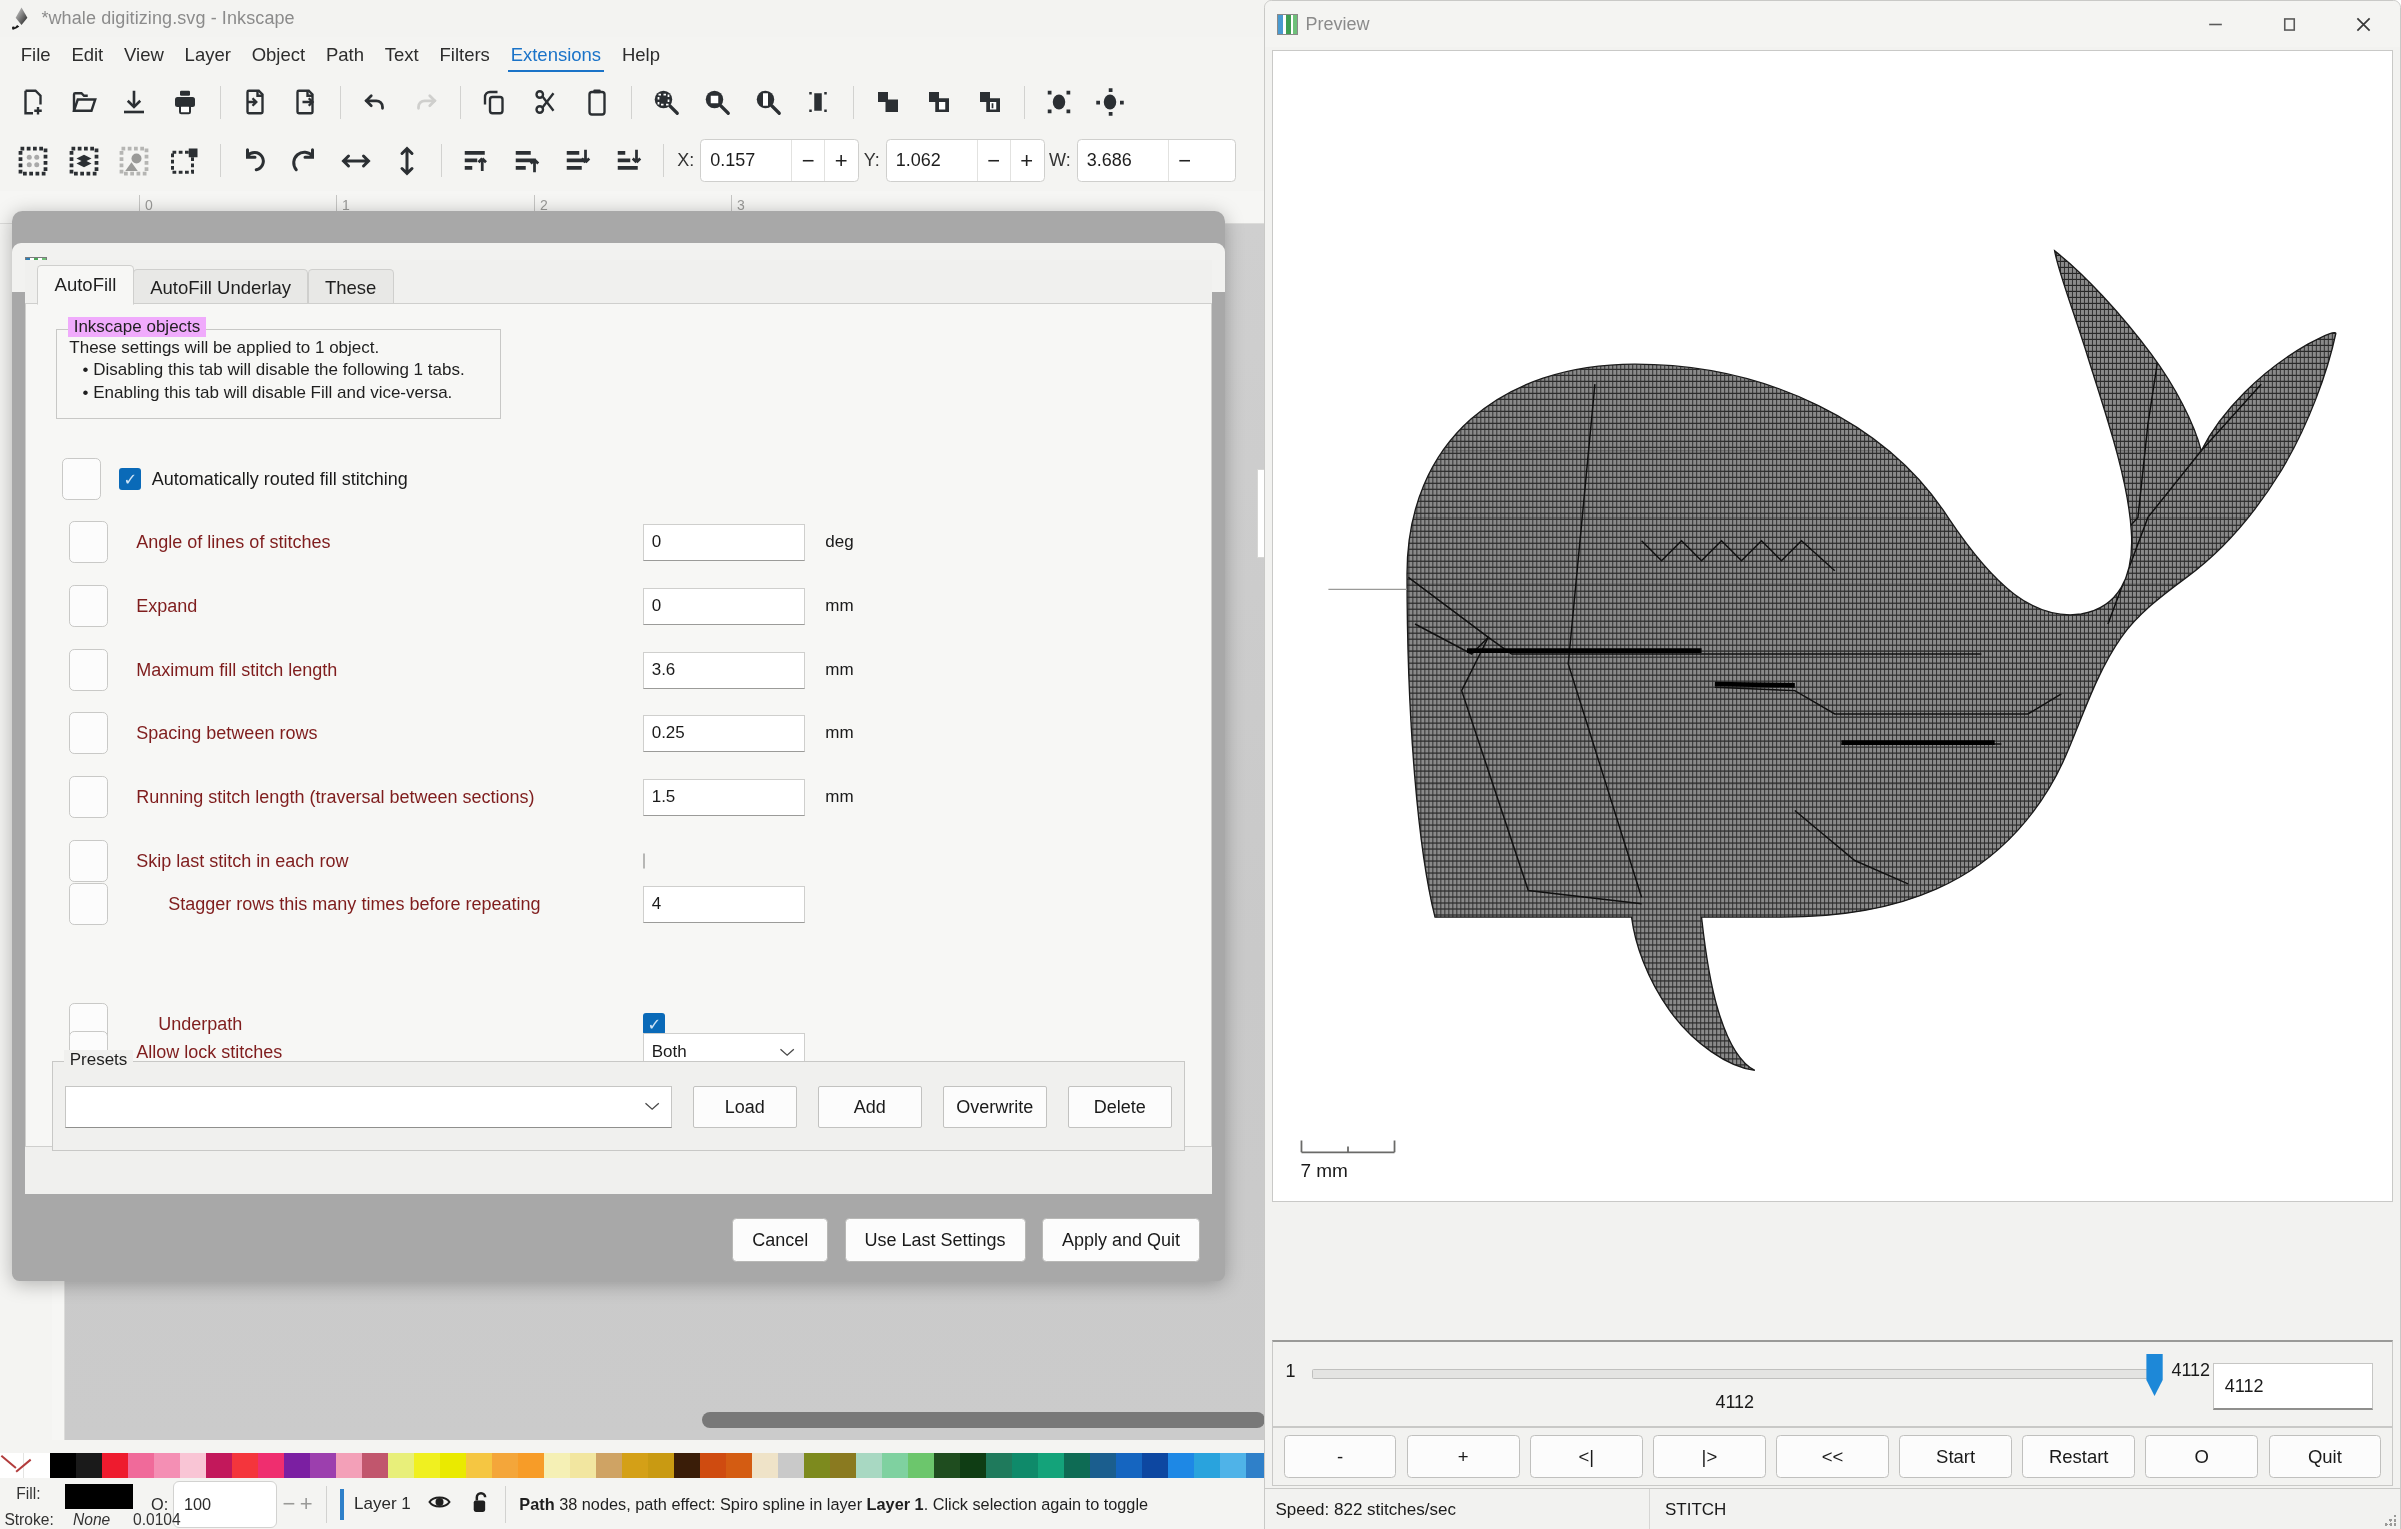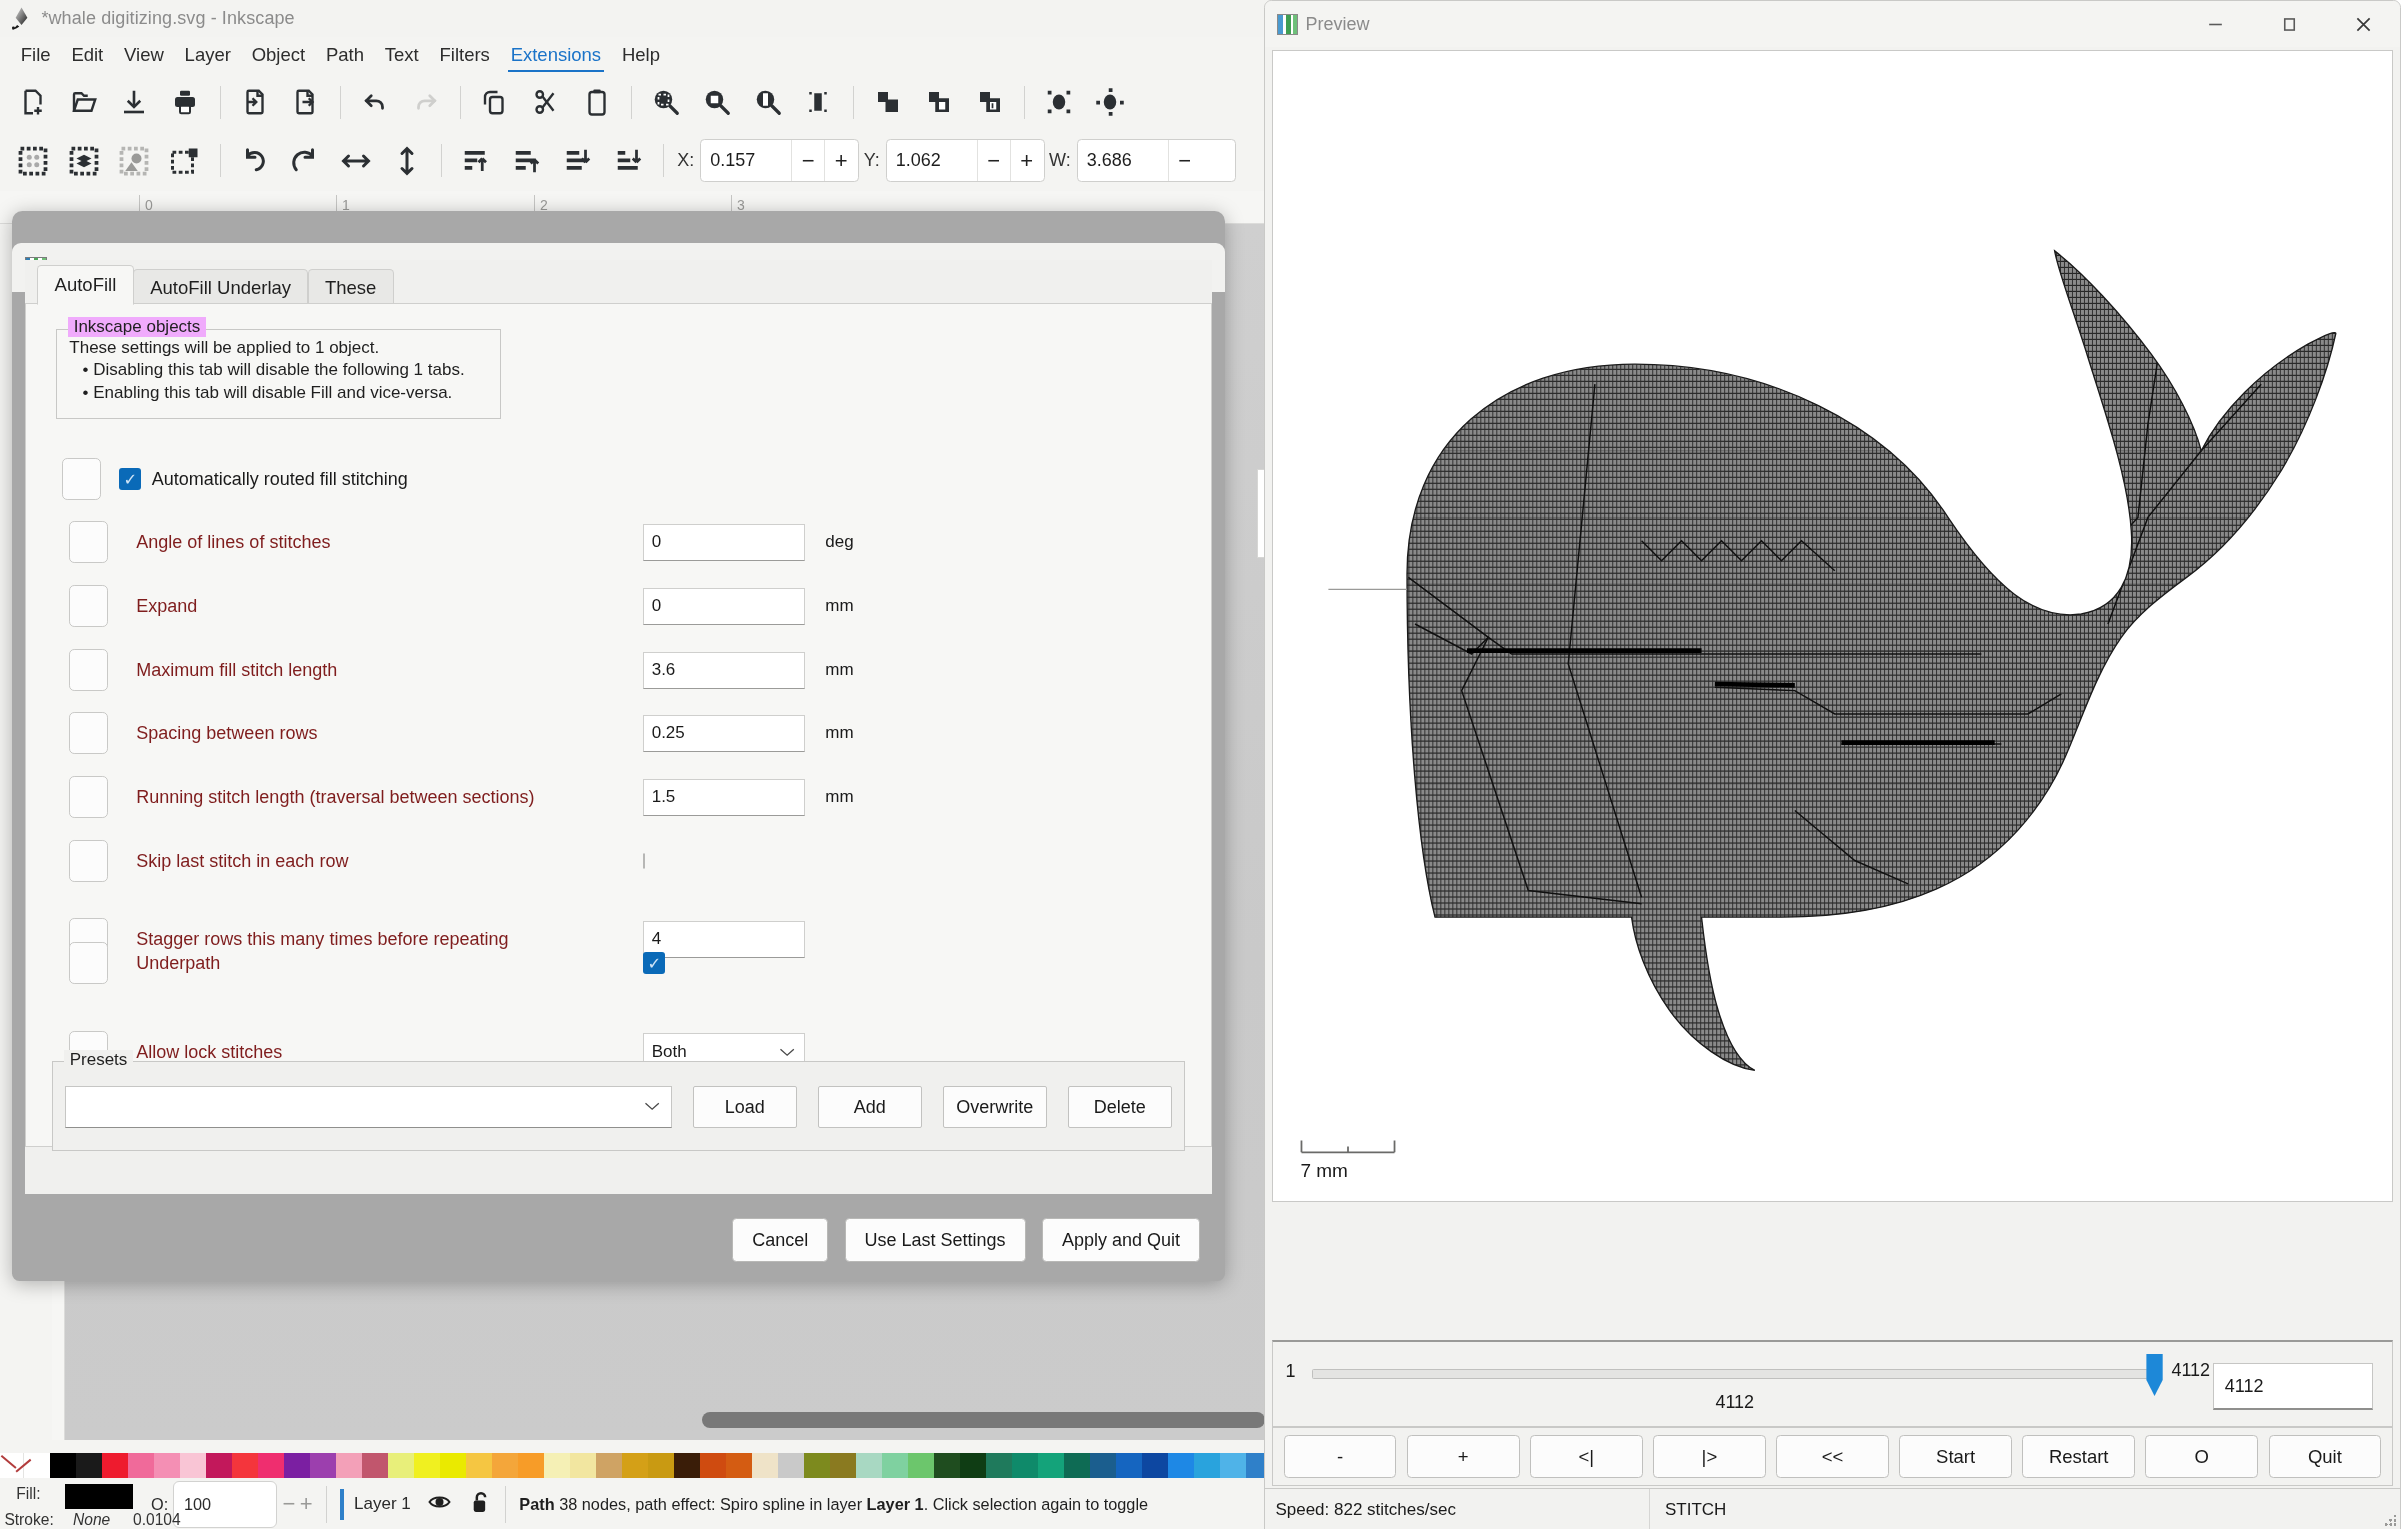--- a/index.html
+++ b/index.html
@@ -880,29 +880,29 @@
         </div>
 
         <div class="row" style="top:525px;">
           <span class="sq-check"></span>
           <span class="row-label">Skip last stitch in each row</span>
           <span class="row-field">
             <span class="emptycheck"></span>
           </span>
         </div>
 
-        <div class="row" style="top:603px;">
+        <div class="row" style="top:568px;gap:32px;">
           <span class="sq-check"></span>
           <span class="row-label">Stagger rows this many times before repeating</span>
           <span class="row-field">
             <span class="txtbox">4</span>
           </span>
         </div>
 
-        <div class="row" style="top:627px;">
+        <div class="row" style="top:688px;gap:22px;">
           <span class="sq-check"></span>
           <span class="row-label">Underpath</span>
           <span class="row-field">
             <span class="bluecheck">✓</span>
           </span>
         </div>
 
         <div class="row" style="top:716px;">
           <span class="sq-check"></span>
           <span class="row-label">Allow lock stitches</span>

